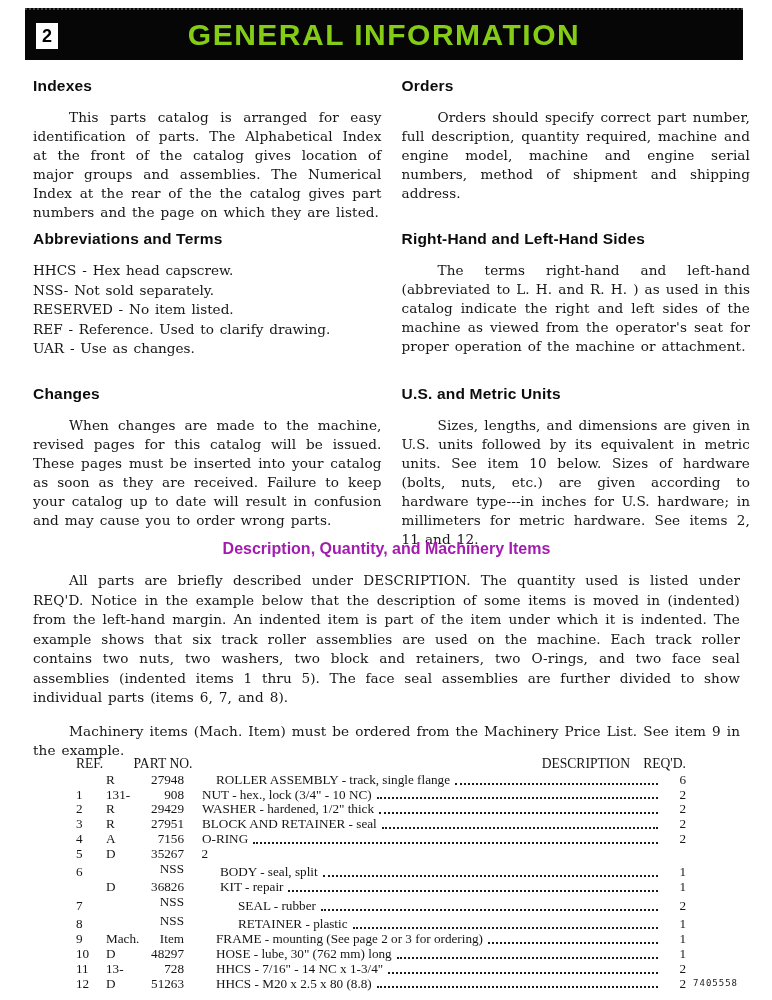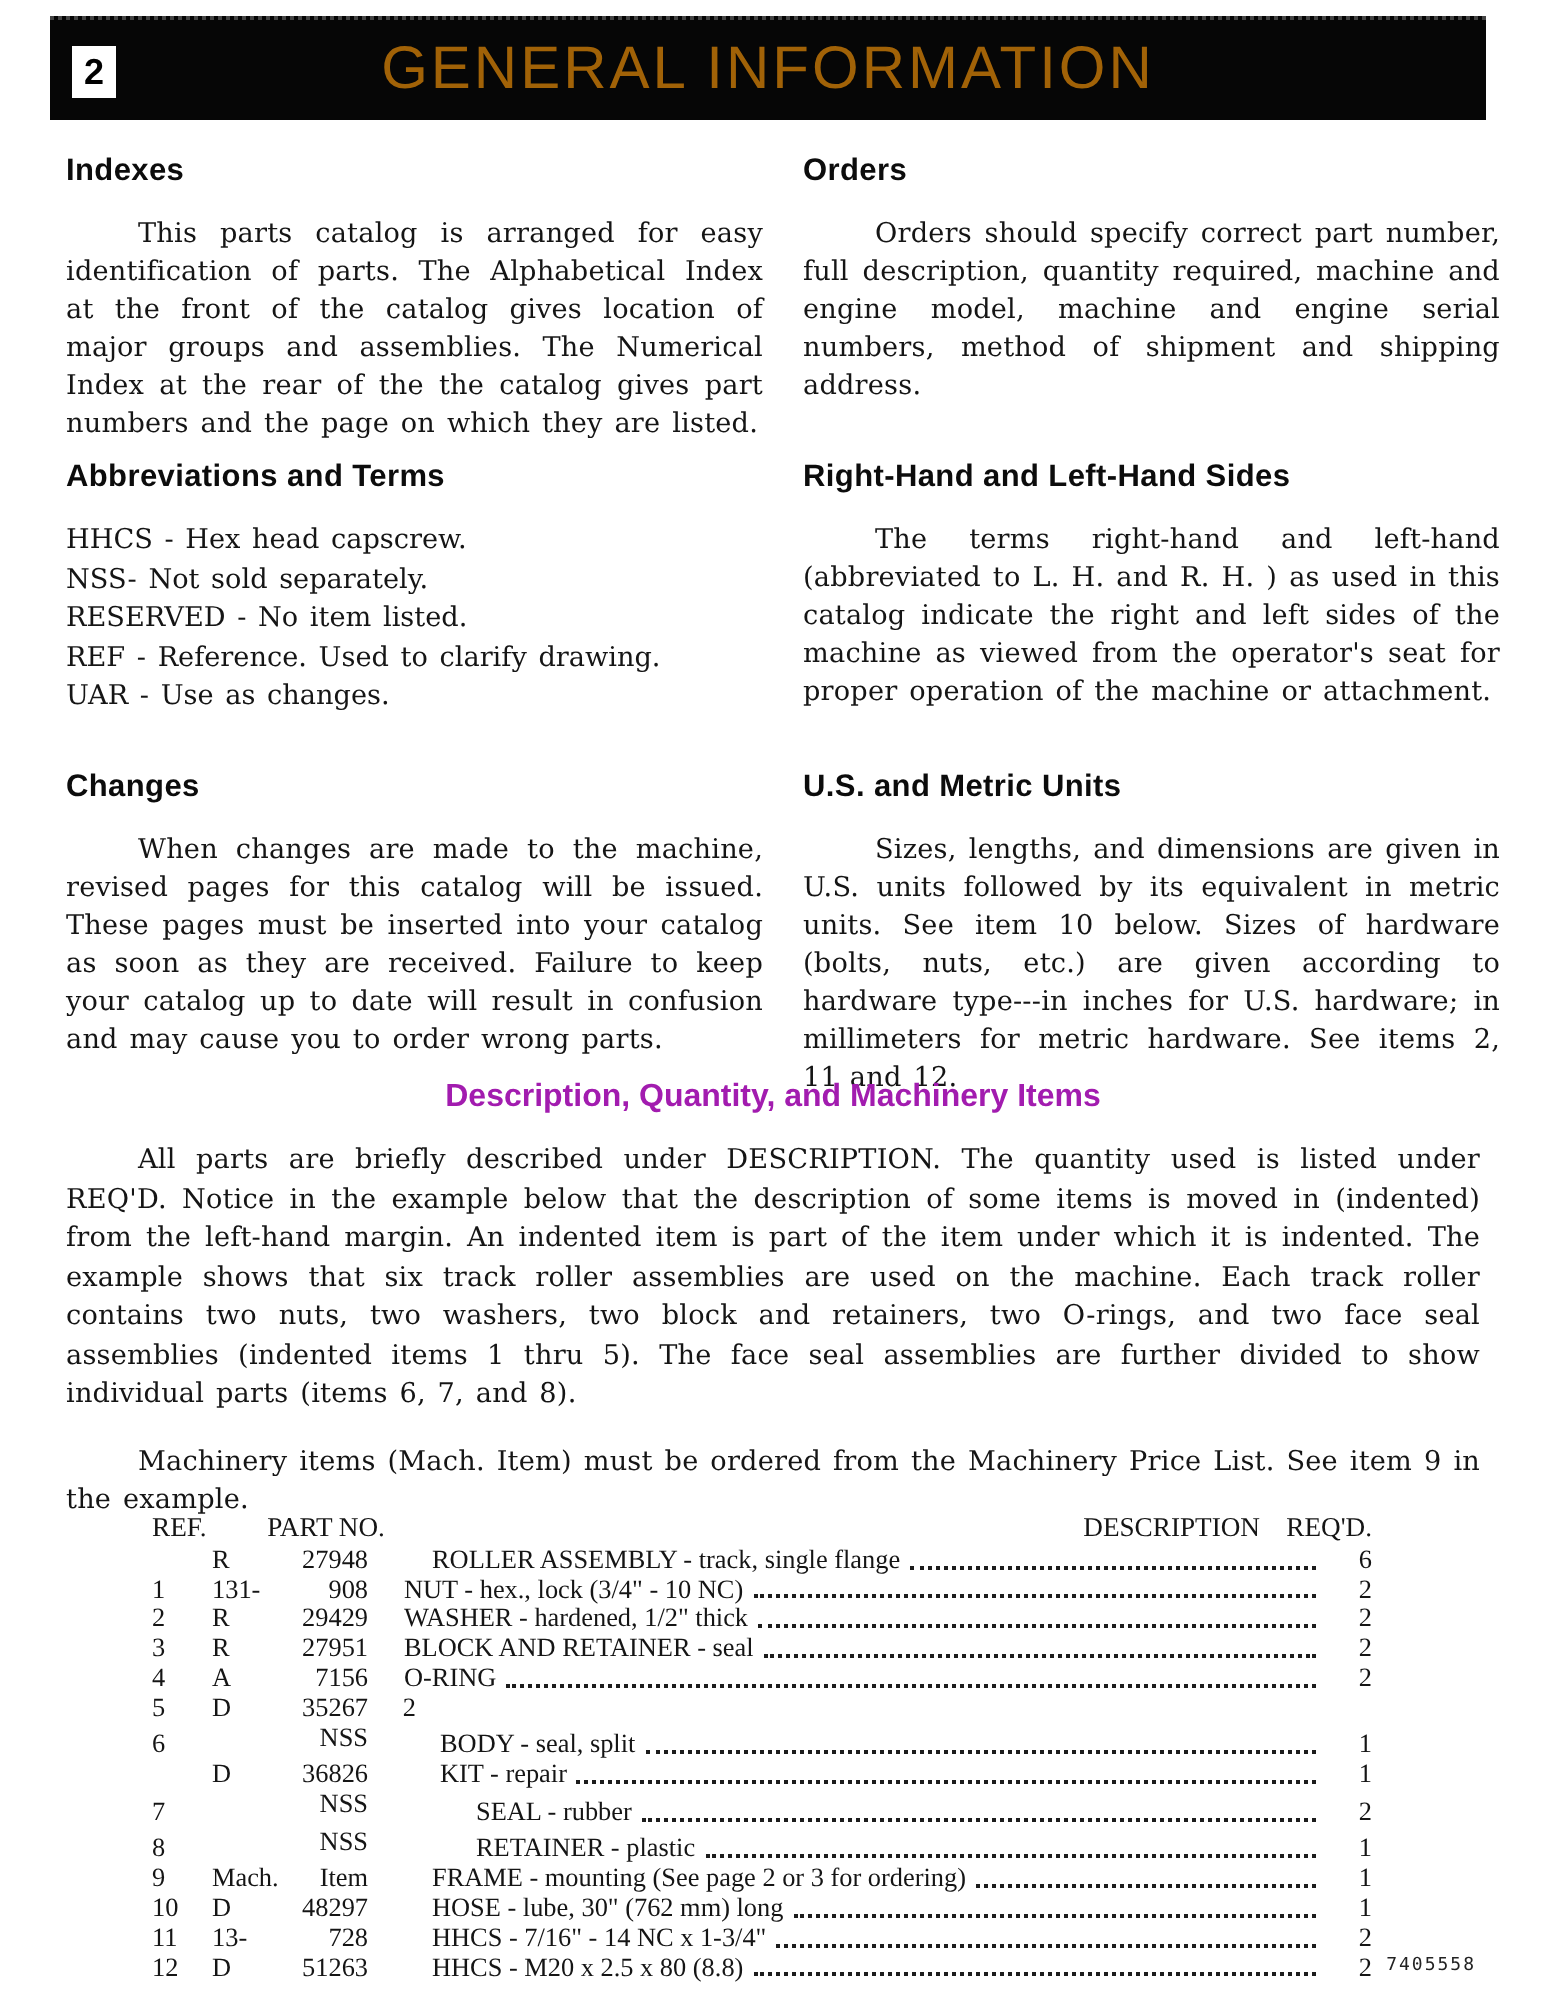--- a/index.html
+++ b/index.html
@@ -15,22 +15,22 @@
     background:#060606; display:flex; align-items:center; justify-content:center;
     border-top:2px dotted #444;
   }
   .pagenum-box {
     position:absolute; left:11px; top:13px; width:22px; height:26px;
     background:#ffffff; color:#000;
     font-family:"Liberation Sans", sans-serif; font-weight:bold; font-size:18px;
     display:flex; align-items:center; justify-content:center;
   }
   .main-title {
-    margin:0; color:#a16207; font-family:"Liberation Sans", sans-serif;
-    font-weight:normal; font-size:30px; letter-spacing:1.5px; white-space:nowrap;text-align:right;
+    margin:0; color:#84cc16; font-family:"Liberation Sans", sans-serif;
+    font-weight:bold; font-size:30px; letter-spacing:1.5px; white-space:nowrap;text-align:right;
   }
 
   
   .cols { position:absolute; top:68px; left:33px; width:717px; display:flex; }
   .col { width:353px; }
   .col.left { margin-right:20px; }
 
   h2.sec-head {
     font-family:"Liberation Sans", sans-serif; font-weight:bold;
     font-size:15.5px; margin:0 0 13px 0; color:#0c0c0c; letter-spacing:.2px;

